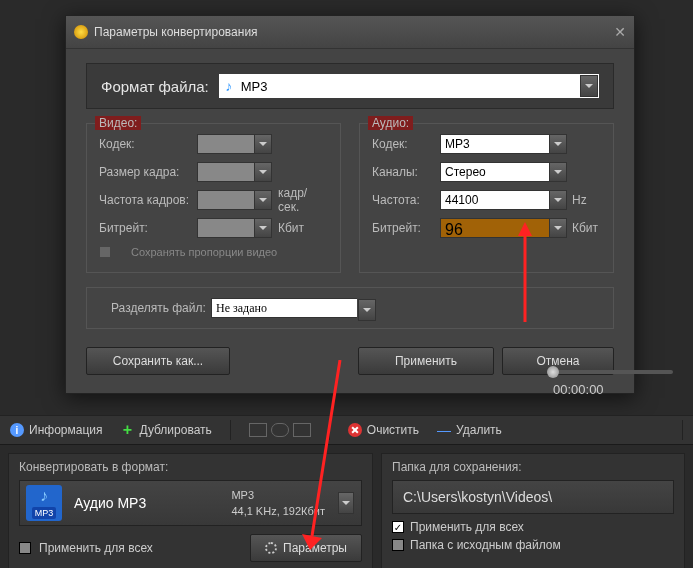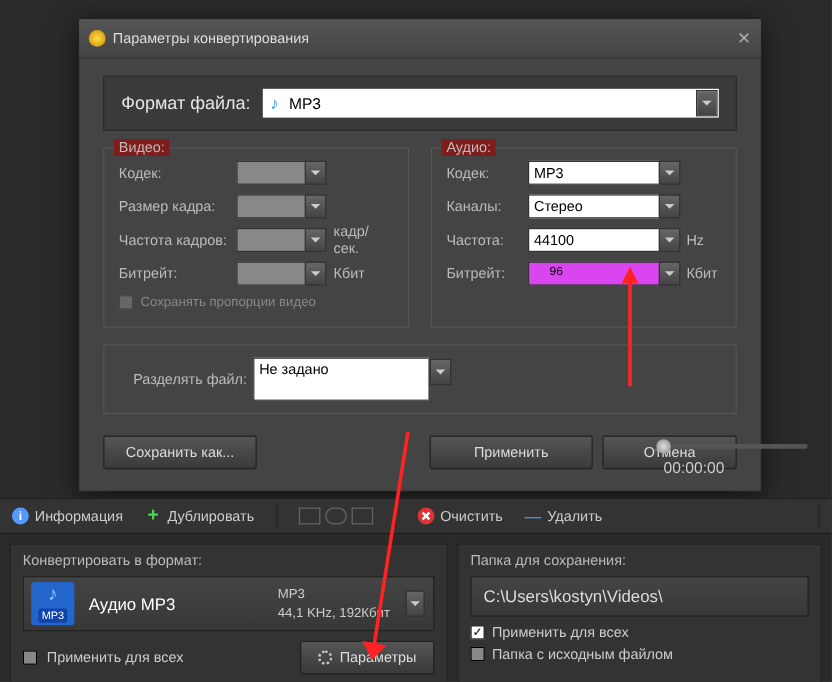--- a/index.html
+++ b/index.html
@@ -19,32 +19,32 @@
 .dd-btn::after { content: ""; border: 4px solid transparent; border-top-color: #ccc; margin-top: 3px; }
 .two-col { display: flex; gap: 18px; margin-top: 14px; }
 .fieldset { flex: 1; border: 1px solid #555; padding: 10px 12px 14px; position: relative; }
 .legend-outer { position: absolute; top: -8px; left: 8px; background: #7f1d1d; padding: 0 4px; color: #bbb; font-size: 12px; }
 .row { display: flex; align-items: center; margin-bottom: 8px; height: 20px; }
 .row-label { width: 98px; color: #bbb; font-size: 12px; }
 .row-audio .row-label { width: 68px; }
 .combo { flex: 1; display: flex; height: 20px; }
 .combo-field { flex: 1; background: #888; border: 1px solid #333; border-right: none; }
 .combo-field.white { background: #fff; color: #000; padding: 2px 4px; font-size: 12px; }
-.combo-field.yellow { background: #d946ef; color: #000; padding: 2px 17px; font-size: 10px; }
+.combo-field.yellow { background: #a16207; color: #000; padding: 2px 4px; font-size: 16px; }
 .combo .dd-btn { height: 20px; width: 18px; margin: 0; border: 1px solid #333; }
 .unit { width: 56px; padding-left: 6px; color: #bbb; font-size: 12px; }
 .unit-audio { width: 34px; padding-left: 5px; color: #bbb; font-size: 12px; }
-.checkbox-row { display: flex; align-items: center; gap: 6px; color: #888; font-size: 11px; margin-top: 4px; }
+.checkbox-row { display: flex; align-items: center; gap: 20px; color: #888; font-size: 11px; margin-top: 4px; }
 .chk { width: 12px; height: 12px; background: #666; border: 1px solid #444; }
 .split-box { display: flex; align-items: center; border: 1px solid #555; padding: 10px 24px; margin-top: 14px; }
 .split-label { width: 100px; color: #bbb; }
-.split-combo { width: 166px; display: flex; height: 36px; }
+.split-combo { width: 166px; display: flex; height: 20px; font-family: Liberation Serif, serif; }
 .btn-row { display: flex; gap: 8px; margin-top: 18px; }
 .btn { height: 28px; background: linear-gradient(#555,#3a3a3a); border: 1px solid #222; color: #ddd; font-size: 12px; display: flex; align-items: center; justify-content: center; cursor: pointer; border-radius: 2px; }
-.btn-save { width: 128px; }
+.btn-save { width: 144px; }
 .btn-spacer { flex: 1; }
 .btn-apply { width: 136px; }
 .btn-cancel { width: 112px; }
 .arrow { position: absolute; z-index: 5; }
 .arrow svg line { stroke: #ff2222; stroke-width: 3; }
 .arrow svg polygon { fill: #ff2222; }
 .bottom-area { position: absolute; left: 0; top: 415px; right: 0; }
 .toolbar { height: 30px; background: #333; border-top: 1px solid #222; border-bottom: 1px solid #1a1a1a; display: flex; align-items: center; padding: 0 10px; gap: 18px; }
 .tb-item { display: flex; align-items: center; gap: 5px; color: #ccc; font-size: 12px; cursor: pointer; }
 .ico { width: 14px; height: 14px; display: inline-flex; align-items: center; justify-content: center; }

